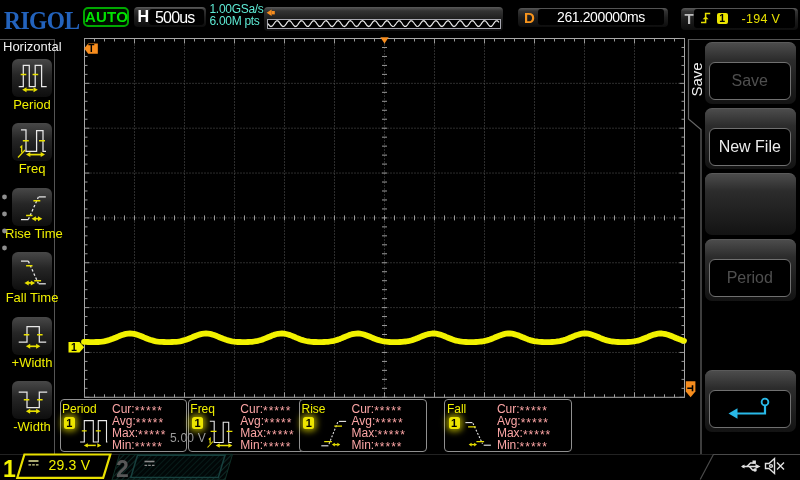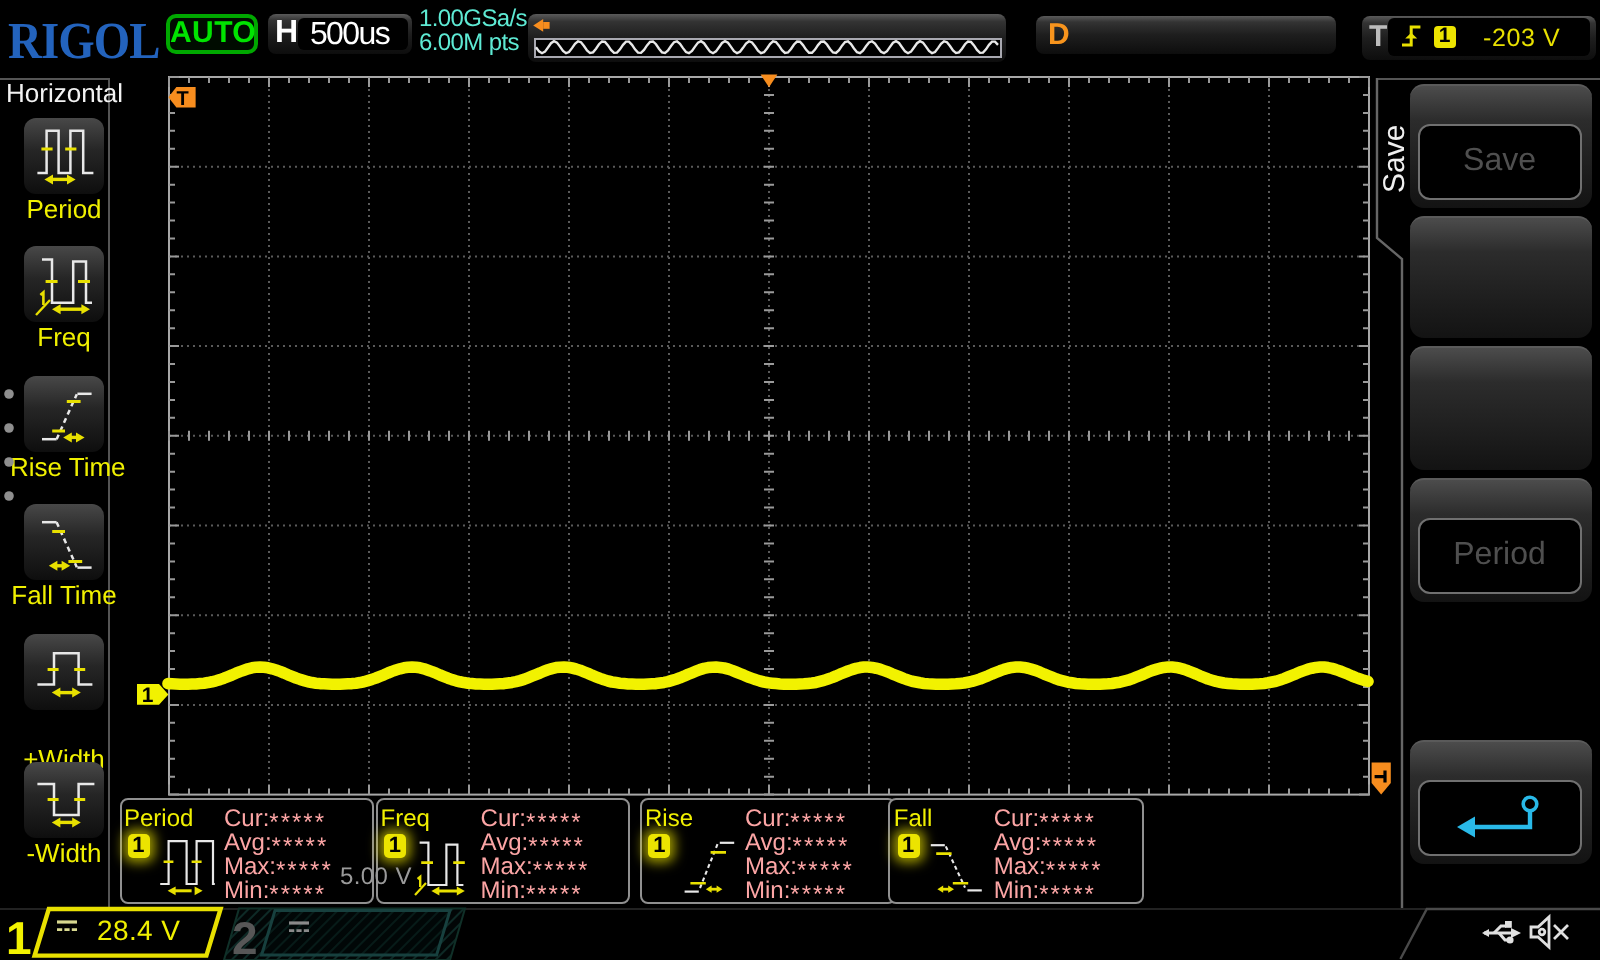--- a/index.html
+++ b/index.html
@@ -45,30 +45,31 @@
 <svg class="abs" style="left:263.5px;top:6.5px" width="239" height="24" viewBox="0 0 239 24">
   <polygon points="2.6,5.7 7.6,2.5 7.6,8.9" fill="#f78d1e"></polygon>
   <rect x="7.6" y="4" width="3.2" height="3.4" fill="#f78d1e"></rect>
 </svg>
 <div class="abs" style="left:267px;top:18.6px;width:233.5px;height:10px;background:#000;border:1px solid #a8a8b0"></div>
 <svg class="abs" style="left:0;top:0" width="800" height="40" viewBox="0 0 800 40">
   <polyline points="268.0,23.60 269.5,25.69 271.0,26.60 272.5,25.80 274.0,23.75 275.5,21.62 277.0,20.61 278.5,21.30 280.0,23.29 281.5,25.46 283.0,26.58 284.5,26.00 286.0,24.06 287.5,21.86 289.0,20.65 290.5,21.11 292.0,22.99 293.5,25.21 295.0,26.52 296.5,26.17 298.0,24.36 299.5,22.12 301.0,20.72 302.5,20.95 304.0,22.69 305.5,24.94 307.0,26.43 308.5,26.32 310.0,24.66 311.5,22.40 313.0,20.82 314.5,20.82 316.0,22.40 317.5,24.66 319.0,26.32 320.5,26.43 322.0,24.94 323.5,22.69 325.0,20.95 326.5,20.72 328.0,22.12 329.5,24.36 331.0,26.17 332.5,26.52 334.0,25.21 335.5,22.99 337.0,21.11 338.5,20.65 340.0,21.86 341.5,24.06 343.0,26.00 344.5,26.58 346.0,25.46 347.5,23.29 349.0,21.30 350.5,20.61 352.0,21.62 353.5,23.75 355.0,25.80 356.5,26.60 358.0,25.69 359.5,23.60 361.0,21.51 362.5,20.60 364.0,21.40 365.5,23.45 367.0,25.58 368.5,26.59 370.0,25.90 371.5,23.91 373.0,21.74 374.5,20.62 376.0,21.20 377.5,23.14 379.0,25.34 380.5,26.55 382.0,26.09 383.5,24.21 385.0,21.99 386.5,20.68 388.0,21.03 389.5,22.84 391.0,25.08 392.5,26.48 394.0,26.25 395.5,24.51 397.0,22.26 398.5,20.77 400.0,20.88 401.5,22.54 403.0,24.80 404.5,26.38 406.0,26.38 407.5,24.80 409.0,22.54 410.5,20.88 412.0,20.77 413.5,22.26 415.0,24.51 416.5,26.25 418.0,26.48 419.5,25.08 421.0,22.84 422.5,21.03 424.0,20.68 425.5,21.99 427.0,24.21 428.5,26.09 430.0,26.55 431.5,25.34 433.0,23.14 434.5,21.20 436.0,20.62 437.5,21.74 439.0,23.91 440.5,25.90 442.0,26.59 443.5,25.58 445.0,23.45 446.5,21.40 448.0,20.60 449.5,21.51 451.0,23.60 452.5,25.69 454.0,26.60 455.5,25.80 457.0,23.75 458.5,21.62 460.0,20.61 461.5,21.30 463.0,23.29 464.5,25.46 466.0,26.58 467.5,26.00 469.0,24.06 470.5,21.86 472.0,20.65 473.5,21.11 475.0,22.99 476.5,25.21 478.0,26.52 479.5,26.17 481.0,24.36 482.5,22.12 484.0,20.72 485.5,20.95 487.0,22.69 488.5,24.94 490.0,26.43 491.5,26.32 493.0,24.66 494.5,22.40 496.0,20.82 497.5,20.82 499.0,22.40" fill="none" stroke="#e8e8e8" stroke-width="1.2"></polyline>
 </svg>
 <div class="abs grad" style="left:518px;top:7.5px;width:150px;height:19.5px">
   <div class="abs" style="left:6px;top:0;color:#f7941d;font-weight:bold;font-size:15px;line-height:19.5px">D</div>
+  <div class="abs" style="left:20px;top:1.8px;width:126px;height:15.9px;background:#000;border-radius:3px;color:#fff;font-size:14px;text-align:center;line-height:16px;letter-spacing:-.4px">261.200000ms</div>
 </div>
 <div class="abs grad" style="left:680.5px;top:7.5px;width:117px;height:22px">
   <div class="abs" style="left:13.5px;top:1.5px;width:100.5px;height:19px;background:#000;border-radius:3px"></div>
   <div class="abs" style="left:4px;top:0;color:#bcbcbc;font-weight:bold;font-size:15px;line-height:22px">T</div>
   <svg class="abs" style="left:18px;top:4px" width="18" height="14" viewBox="0 0 18 14">
     <path d="M2 10.5h4.6V1.5h4.6" stroke="#e8e000" stroke-width="1.5" fill="none"></path>
     <polygon points="3.6,7.2 9.6,7.2 6.6,4.4" fill="#e8e000"></polygon>
   </svg>
   <div class="abs" style="left:36px;top:5.5px;width:11.5px;height:11px;background:#ece400;border-radius:2px;color:#000;font-size:10.5px;font-weight:bold;text-align:center;line-height:11px">1</div>
-  <div class="abs" style="left:61px;top:0;color:#e8e000;font-size:12.5px;line-height:23px;letter-spacing:.3px">-203 V</div>
+  <div class="abs" style="left:61px;top:0;color:#e8e000;font-size:12.5px;line-height:23px;letter-spacing:.3px">-194 V</div>
 </div>
 
 <div class="abs" style="left:0;top:39px;width:54.5px;height:1px;background:#555"></div>
 <div class="abs" style="left:54px;top:39px;width:1px;height:415px;background:#555"></div>
 <div class="abs" style="left:3px;top:38.5px;color:#f2f2f2;font-size:13px">Horizontal</div>
 <div class="btn" style="top:58.8px"></div>
 <svg class="abs" style="left:12px;top:58.8px" width="40" height="38" viewBox="0 0 40 38">
       <polyline points="6.7,27.5 11.3,27.5 11.3,6.4 17.3,6.4 17.3,27.5 23.2,27.5 23.2,6.4 29.6,6.4 29.6,27.5 34.7,27.5" fill="none" stroke="#e8e8e8" stroke-width="1.25"></polyline>
 <path d="M8.7 15.5h5.6M20.6 15.5h5.6" stroke="#e8e000" stroke-width="1.5"></path>
 <path d="M13.5 30.7h8" stroke="#e8e000" stroke-width="1.7"></path>
@@ -110,21 +111,21 @@
     </svg>
 <div class="mlab" style="top:290.0px">Fall Time</div>
 <div class="btn" style="top:316.8px"></div>
 <svg class="abs" style="left:12px;top:316.8px" width="40" height="38" viewBox="0 0 40 38">
       <polyline points="6.7,25.2 15,25.2 15,9.6 27.3,9.6 27.3,25.2 34.2,25.2" fill="none" stroke="#e8e8e8" stroke-width="1.25"></polyline>
 <path d="M11.8 17.8h5.5M25.1 17.8h5.5" stroke="#e8e000" stroke-width="1.5"></path>
 <path d="M17.3 29.3h7.7" stroke="#e8e000" stroke-width="1.7"></path>
 <polygon points="13.9,29.3 18.2,26.8 18.2,31.8" fill="#e8e000"></polygon>
 <polygon points="28.4,29.3 24.1,26.8 24.1,31.8" fill="#e8e000"></polygon>
     </svg>
-<div class="mlab" style="top:372px">+Width</div>
+<div class="mlab" style="top:355.0px">+Width</div>
 <div class="btn" style="top:380.8px"></div>
 <svg class="abs" style="left:12px;top:380.8px" width="40" height="38" viewBox="0 0 40 38">
       <polyline points="6.7,11 15,11 15,26.5 27.3,26.5 27.3,11 35.2,11" fill="none" stroke="#e8e8e8" stroke-width="1.25"></polyline>
 <path d="M11.8 18.7h5.5M25.1 18.7h5.5" stroke="#e8e000" stroke-width="1.5"></path>
 <path d="M17.3 30.2h7.7" stroke="#e8e000" stroke-width="1.7"></path>
 <polygon points="13.9,30.2 18.2,27.7 18.2,32.7" fill="#e8e000"></polygon>
 <polygon points="28.4,30.2 24.1,27.7 24.1,32.7" fill="#e8e000"></polygon>
     </svg>
 <div class="mlab" style="top:419.0px">-Width</div>
 <svg class="abs" style="left:0;top:190px" width="12" height="70" viewBox="0 0 12 70">
@@ -137,20 +138,21 @@
 <div class="abs" style="left:688px;top:38.5px;width:112px;height:1px;background:#555"></div>
 <svg class="abs" style="left:686px;top:38px" width="20" height="420" viewBox="0 0 20 420">
 <path d="M2.5 1 V81 L15 91.5 V416" stroke="#666" stroke-width="1.2" fill="none"></path>
 </svg>
 <svg class="abs" style="left:688px;top:50px" width="18" height="60" viewBox="0 0 18 60">
 <text transform="translate(13.8,46.5) rotate(-90)" font-size="15" fill="#f0f0f0" font-family="Liberation Sans,sans-serif">Save</text>
 </svg>
 <div class="rcont" style="top:42px"></div>
 <div class="rbtn" style="top:62px;color:#4f4f4f">Save</div>
 <div class="rcont" style="top:107.7px"></div>
+<div class="rbtn" style="top:127.7px;color:#ececec">New File</div>
 <div class="rcont" style="top:173.3px"></div>
 <div class="rcont" style="top:239px"></div>
 <div class="rbtn" style="top:259px;color:#4f4f4f">Period</div>
 <div class="rcont" style="top:370.3px"></div>
 <div class="rbtn" style="top:390.3px"></div>
 <svg class="abs" style="left:709px;top:390.3px" width="81" height="38" viewBox="0 0 81 38">
 <circle cx="56" cy="12" r="3.4" fill="none" stroke="#29b9e8" stroke-width="1.8"></circle>
 <path d="M56 15.4 V23.5 H28" stroke="#29b9e8" stroke-width="2.2" fill="none"></path>
 <polygon points="19.5,23.5 28.5,18.3 28.5,28.7" fill="#29b9e8"></polygon>
 </svg>
@@ -179,21 +181,21 @@
 <path d="M0.5 29.5 L6 23.5" stroke="#e8e000" stroke-width="1.1"></path>
 <path d="M11.7 27.5h10.5" stroke="#e8e000" stroke-width="1.5"></path>
 <polygon points="8.7,27.5 12.7,25.3 12.7,29.7" fill="#e8e000"></polygon>
 <polygon points="25.4,27.5 21.4,25.3 21.4,29.7" fill="#e8e000"></polygon>
       </svg>
 <div class="mrows">Cur:<span class="st">*****</span>
 Avg:<span class="st">*****</span>
 Max:<span class="st">*****</span>
 Min:<span class="st">*****</span></div>
 </div>
-<div class="mcell" style="left:320px">
+<div class="mcell" style="left:299px">
 <div class="mtitle">Rise</div>
 <div class="mbadge">1</div>
 <svg class="abs" style="left:18px;top:17.5px" width="30" height="32" viewBox="0 0 30 32">
         <path d="M3.3 27.8h7.1" stroke="#e8e8e8" stroke-width="1.1"></path>
 <path d="M11 26 L19.9 3.7" stroke="#e8e8e8" stroke-width="1.05" stroke-dasharray="2 1.6"></path>
 <path d="M20.9 3.4h7.2" stroke="#e8e8e8" stroke-width="1.1"></path>
 <path d="M6.2 23.6h7.7M16.3 8.2h7.7" stroke="#e8e000" stroke-width="1.3"></path>
 <path d="M16.4 26.6h3.3" stroke="#e8e000" stroke-width="1.4"></path>
 <polygon points="13.9,26.6 16.8,24.8 16.8,28.4" fill="#e8e000"></polygon>
 <polygon points="22.2,26.6 19.3,24.8 19.3,28.4" fill="#e8e000"></polygon>
@@ -246,15 +248,15 @@
 <polygon points="741,18.5 744.5,16.5 744.5,20.5" fill="#e0e0e0"></polygon>
 <rect x="752.5" y="12.5" width="3.4" height="3.4" fill="#e0e0e0"></rect>
 <circle cx="755" cy="22" r="1.8" fill="#e0e0e0"></circle>
 <g stroke="#e0e0e0" stroke-width="1.4" fill="none">
 <polygon points="765.5,15.5 769,15.5 774.5,10.5 774.5,25.5 769,20.5 765.5,20.5"></polygon>
 <circle cx="771" cy="18" r="1.4"></circle>
 <path d="M777 14.5 l7,7 M784 14.5 l-7,7"></path>
 </g>
 </svg>
 <div class="abs" style="left:3px;top:455.5px;color:#f2f200;font-weight:bold;font-size:23px">1</div>
-<div class="abs" style="left:48.5px;top:457px;color:#f0f000;font-size:14px;letter-spacing:.2px">28.4 V</div>
+<div class="abs" style="left:48.5px;top:457px;color:#f0f000;font-size:14px;letter-spacing:.2px">29.3 V</div>
 <div class="abs" style="left:116px;top:455.5px;color:#575757;font-weight:bold;font-size:23px">2</div>
 <div class="abs" style="left:170px;top:431px;color:#9a9a9a;font-size:12px;letter-spacing:.2px">5.00 V</div>
 </div>
 </body></html>

